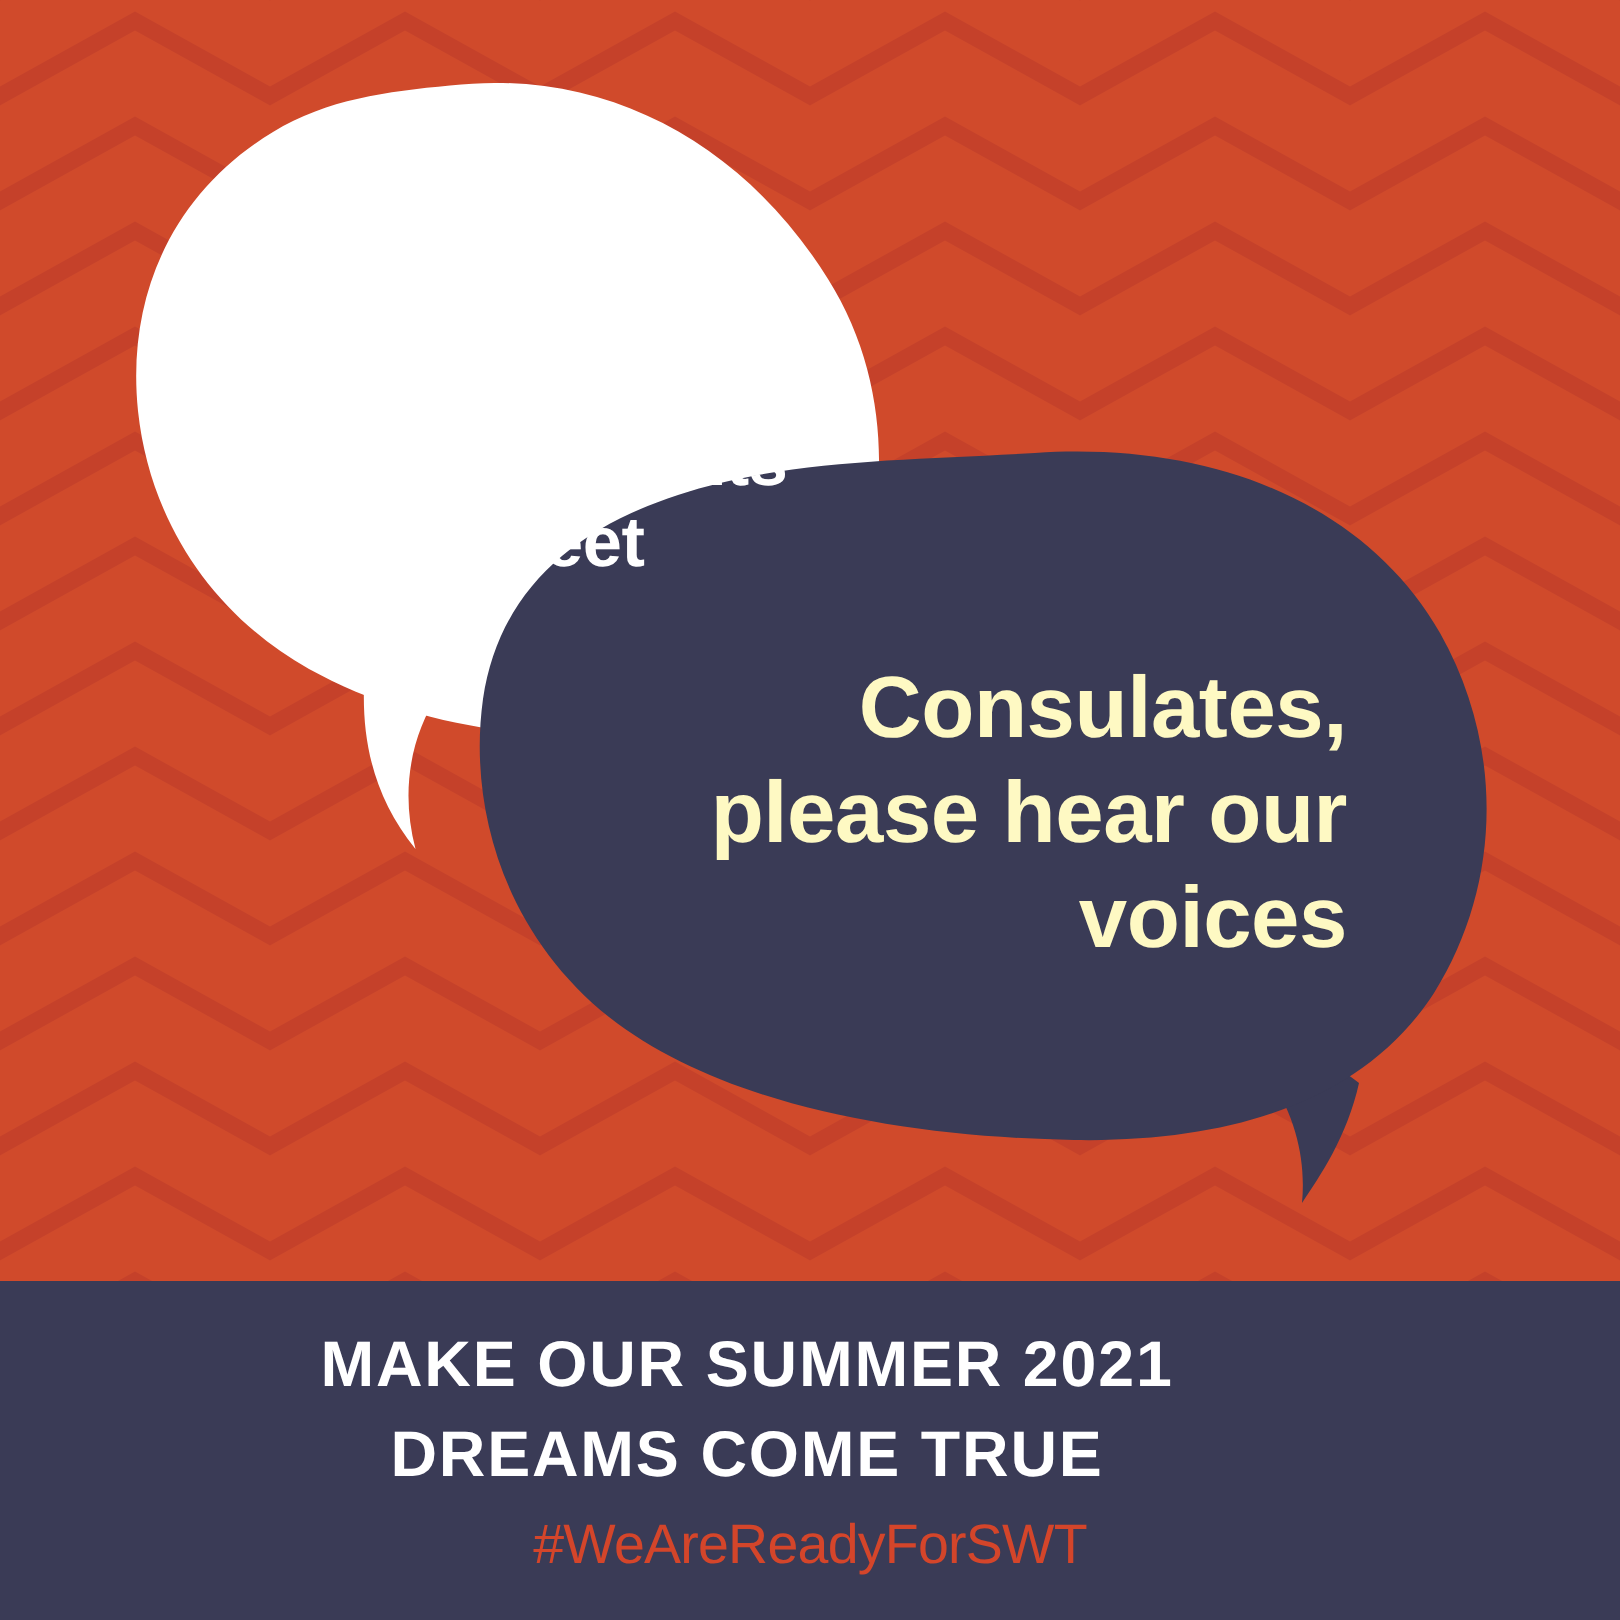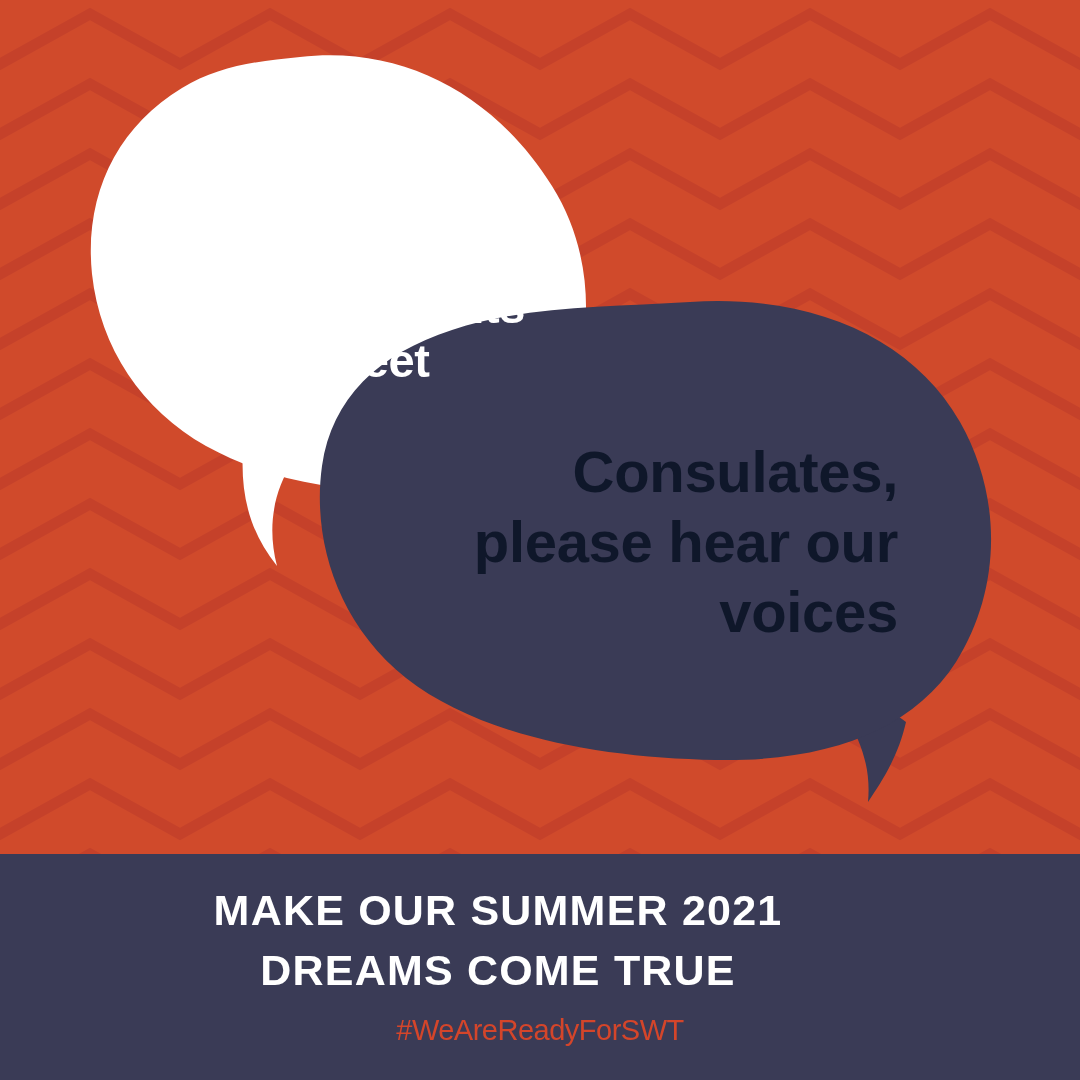--- a/index.html
+++ b/index.html
@@ -51,21 +51,21 @@
     color: #ffffff;
     font-size: 47px;
     line-height: 54px;
     text-align: left;
   }
 
   #dark-bubble-text {
     left: 370px;
     top: 437px;
     width: 528px;
-    color: #0f172a;
+    color: #fef9c3;
     font-size: 58px;
     line-height: 70px;
     text-align: right;
   }
 
   
   #bottom-banner {
     position: absolute;
     left: 0;
     top: 854px;
@@ -90,21 +90,21 @@
     white-space: pre-line;
   }
 
   #banner-hashtag {
     position: absolute;
     left: 0;
     top: 152px;
     width: 1080px;
     margin: 0;
     color: #D4452A;
-    font-size: 29px;
+    font-size: 37px;
     line-height: 48px;
     font-weight: normal;
     text-align: center;
     letter-spacing: -0.5px;
   }
 </style>
 </head>
 <body>
 
 <div id="poster">

